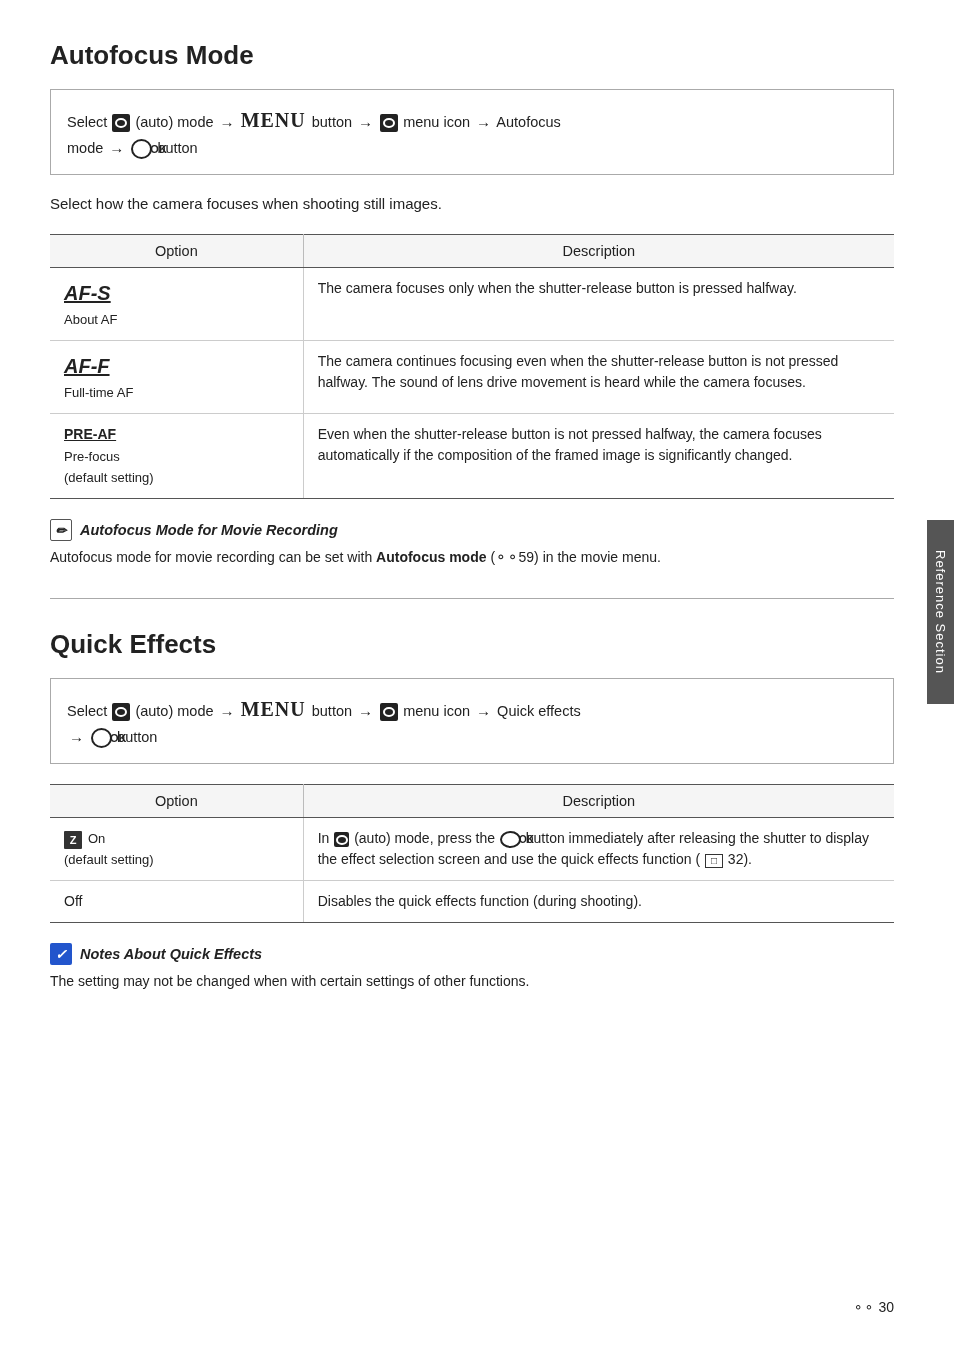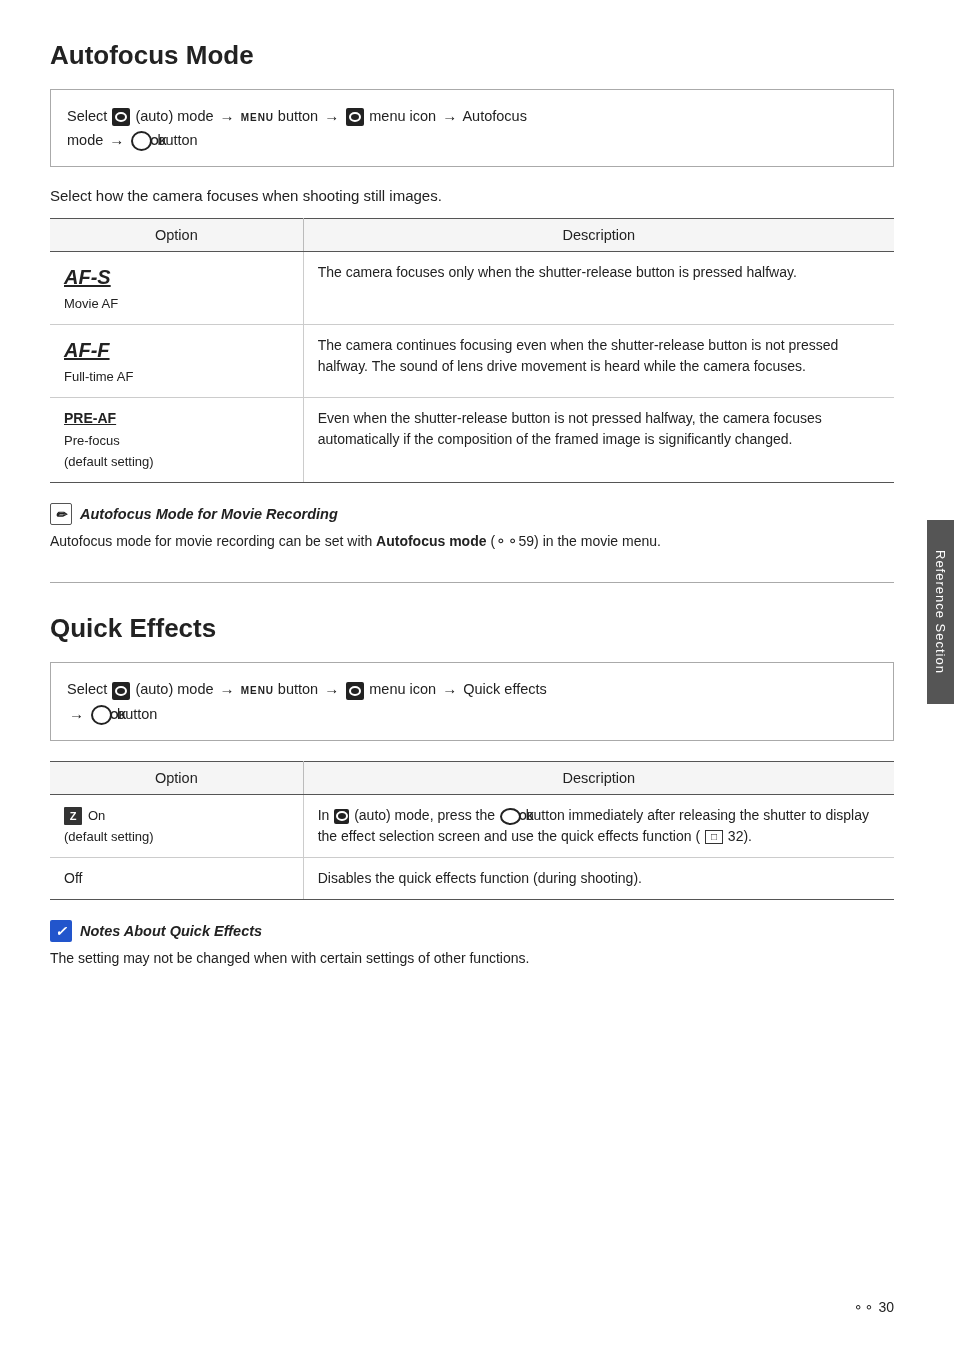--- a/index.html
+++ b/index.html
@@ -69,28 +69,28 @@
       vertical-align: middle;
       text-align: center;
       line-height: 16px;
       font-size: 11px;
       font-weight: bold;
       margin: 0 1px;
       padding-left: 17px;
     }
 
     .menu-text {
-      font-family: Liberation Sans, sans-serif;
-      font-weight: bold;
-      font-size: 10px;
+      font-family: Liberation Serif, serif;
+      font-weight: bold;
+      font-size: 20px;
       letter-spacing: 1px;
     }
 
     .subtitle {
-      margin-bottom: 14px;
+      margin-bottom: 22px;
       font-size: 15px;
     }
 
     .options-table {
       width: 100%;
       border-collapse: collapse;
       margin-bottom: 20px;
     }
 
     .options-table th {
@@ -298,21 +298,21 @@
     <thead>
       <tr>
         <th>Option</th>
         <th>Description</th>
       </tr>
     </thead>
     <tbody>
       <tr>
         <td>
           <span class="opt-label-large"><span class="af-letter">AF-S</span></span>
-          <span class="opt-sublabel">Movie AF</span>
+          <span class="opt-sublabel">About AF</span>
         </td>
         <td>The camera focuses only when the shutter-release button is pressed halfway.</td>
       </tr>
       <tr>
         <td>
           <span class="opt-label-large"><span class="af-letter">AF-F</span></span>
           <span class="opt-sublabel">Full-time AF</span>
         </td>
         <td>The camera continues focusing even when the shutter-release button is not pressed halfway. The sound of lens drive movement is heard while the camera focuses.</td>
       </tr>

